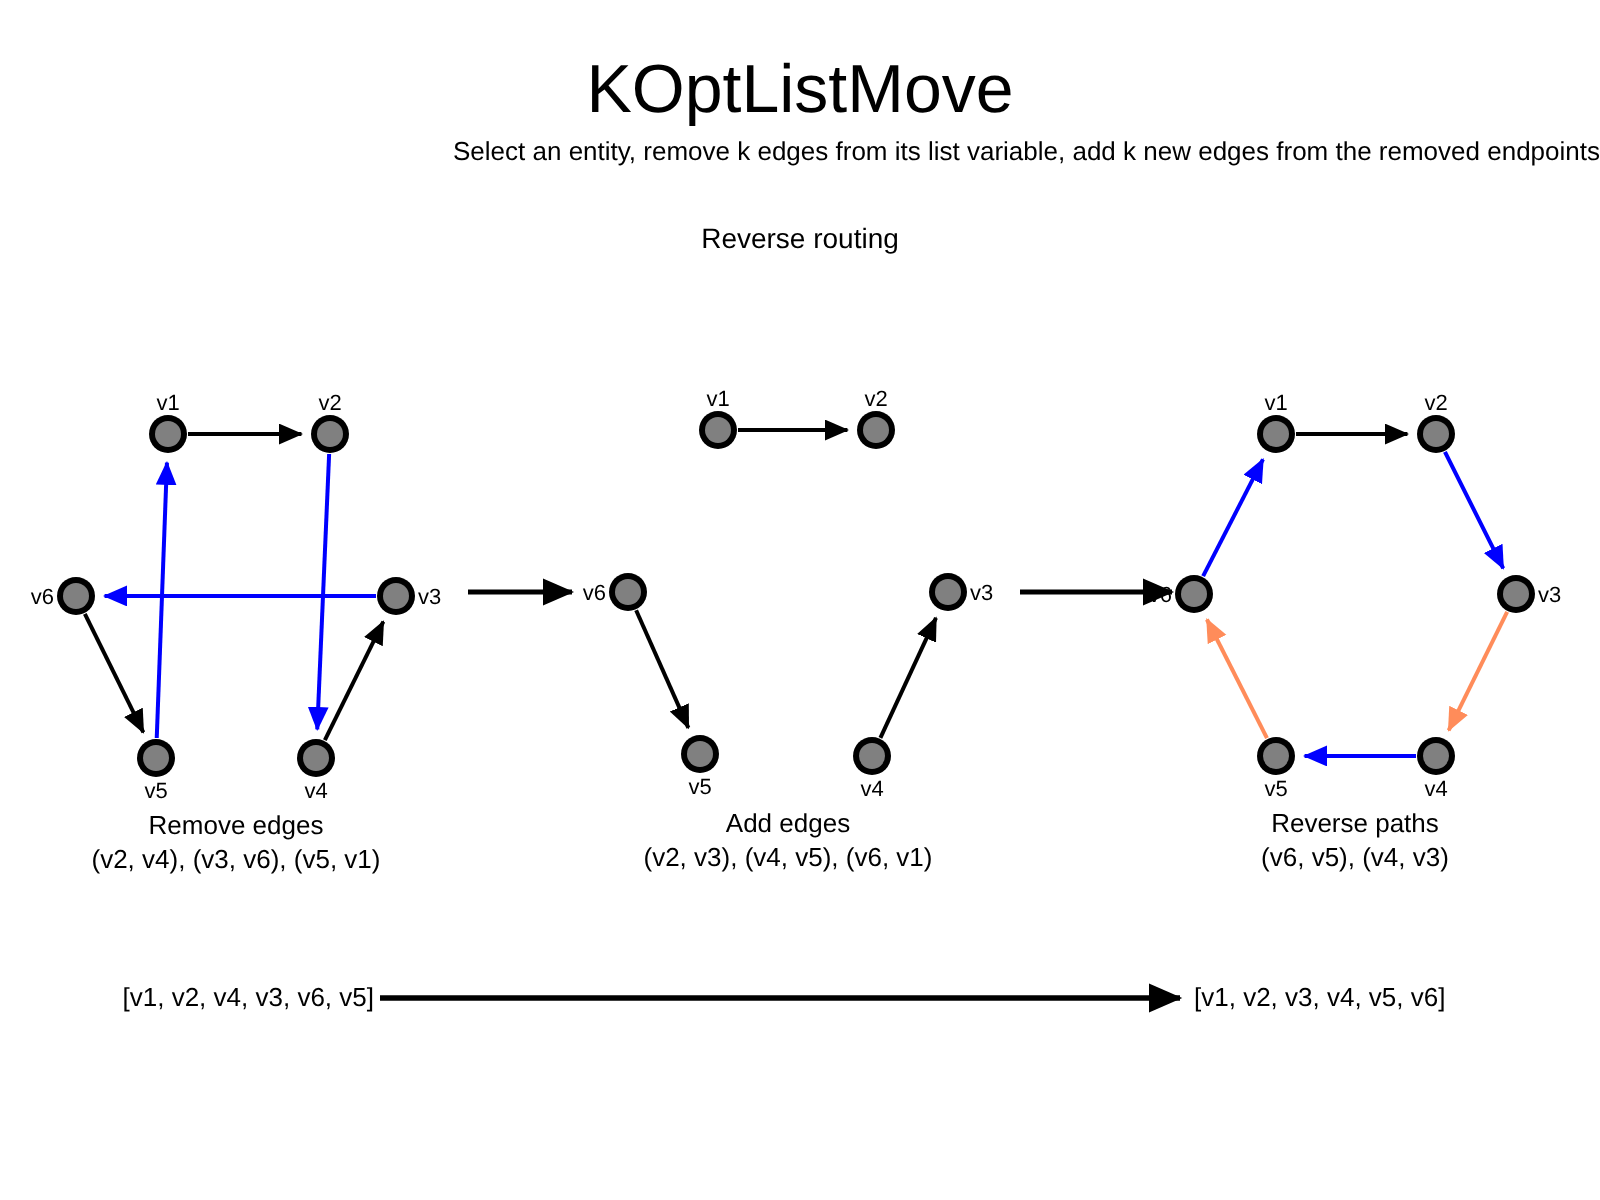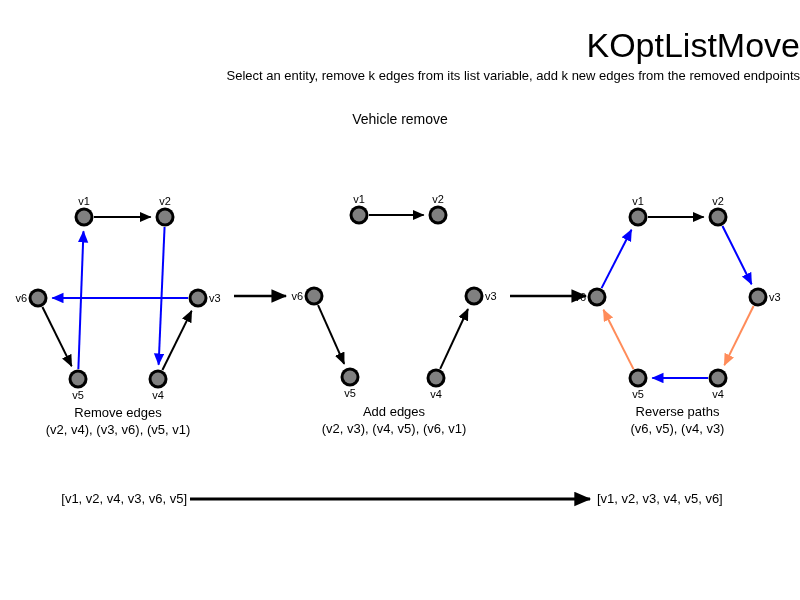--- a/index.html
+++ b/index.html
@@ -19,21 +19,21 @@
     position: absolute;
     left: 0; top: 0;
     width: 800px;
     height: 600px;
   }
   .title {
     position: absolute;
     left: 0;
     top: 24px;
     width: 800px;
-    text-align: right;
+    text-align: center;
     font-size: 34px;
     font-weight: normal;
     letter-spacing: 0px;
     line-height: 42px;
     white-space: nowrap;
   }
   .subtitle {
     position: absolute;
     left: 0;
     top: 67px;
@@ -68,21 +68,21 @@
   .cap-line { font-size: 13px; fill: #000; }
   .list-text { font-size: 13px; fill: #000; }
 </style>
 </head>
 <body>
 
 <div id="stage">
 
   <div class="title">KOptListMove</div>
   <div class="subtitle">Select an entity, remove k edges from its list variable, add k new edges from the removed endpoints</div>
-  <div class="section-label">Vehicle remove</div>
+  <div class="section-label">Reverse routing</div>
 
   <svg class="graph-layer" id="graph-layer" viewBox="0 0 800 600" xmlns="http://www.w3.org/2000/svg">
     <defs id="marker-defs">
         <marker id="arw0" markerWidth="7" markerHeight="7" refX="5.6" refY="2.6" orient="auto" markerUnits="strokeWidth">
           <path d="M0,0 L6,2.6 L0,5.2 z" fill="#000000"></path>
         </marker>
         <marker id="arw1" markerWidth="7" markerHeight="7" refX="5.6" refY="2.6" orient="auto" markerUnits="strokeWidth">
           <path d="M0,0 L6,2.6 L0,5.2 z" fill="#0000FF"></path>
         </marker>
         <marker id="arw2" markerWidth="7" markerHeight="7" refX="5.6" refY="2.6" orient="auto" markerUnits="strokeWidth">

